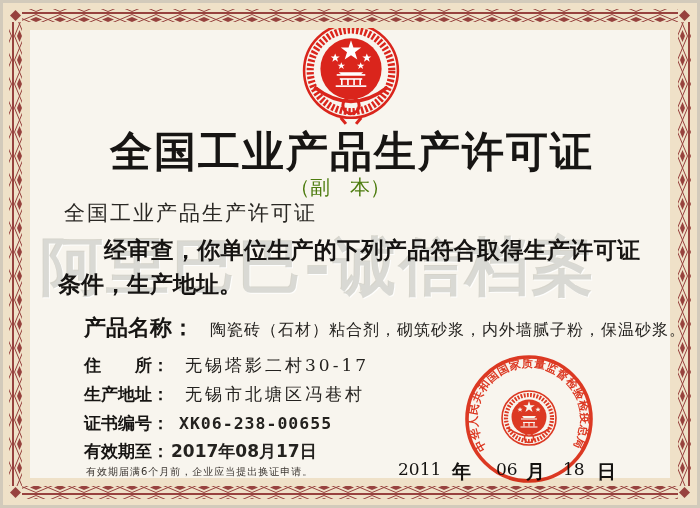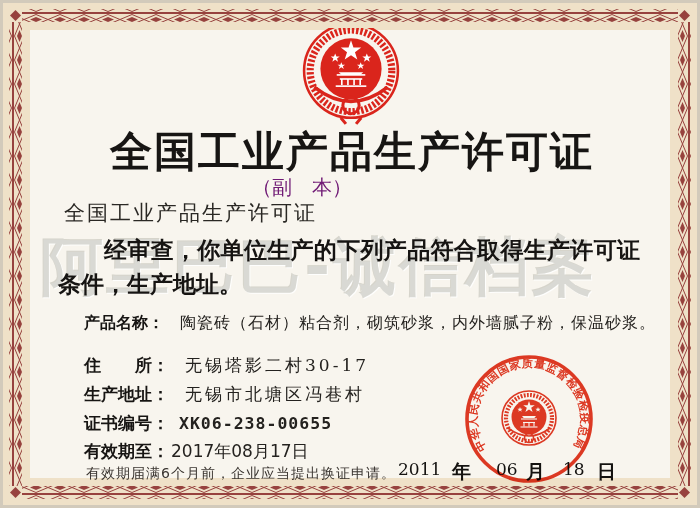--- a/index.html
+++ b/index.html
@@ -22,48 +22,48 @@
     font-family:"DejaVu Sans",sans-serif;
   }
   .content{position:absolute;left:0;top:0;width:700px;height:508px;z-index:2;}
   .emblem{position:absolute;left:300px;top:28px;width:102px;height:102px;}
   .title{
     position:absolute;left:2px;top:124px;width:700px;text-align:center;
     font-size:42px;font-weight:bold;color:#171513;letter-spacing:2px;
   }
   .subtitle{
     position:absolute;left:0;top:174px;width:604px;text-align:center;
-    font-size:20px;color:#701a75;font-family:"DejaVu Serif","Liberation Serif",serif;
+    font-size:20px;color:#4d7c0f;font-family:"DejaVu Serif","Liberation Serif",serif;padding-left:38px;
   }
   .company{
     position:absolute;left:64px;top:199px;
     font-size:21px;color:#2a2824;letter-spacing:2px;
     font-family:"DejaVu Serif","Liberation Serif",serif;
   }
   .body-text{
     position:absolute;left:58px;top:233px;width:582px;
     font-size:23px;font-weight:bold;color:#161412;line-height:34px;
     text-indent:2em;text-align:justify;
   }
   .field-row{position:absolute;left:84px;white-space:nowrap;}
   .field-label{font-size:17px;font-weight:bold;color:#171513;}
   .field-value{font-size:17px;color:#24221f;}
   .val-kai{font-family:"DejaVu Serif","Liberation Serif",serif;letter-spacing:3px;margin-left:16px;}
   .val-code{font-family:"DejaVu Sans Mono","Liberation Mono",monospace;font-weight:bold;letter-spacing:1px;margin-left:10px;font-size:16.5px;}
-  .val-bold{font-weight:normal;margin-left:2px;margin-top:48px;}
+  .val-bold{font-weight:bold;margin-left:2px;margin-top:48px;}
   .row-product{top:313px;}
-  .row-product .field-label{font-size:16px;}
+  .row-product .field-label{font-size:22px;}
   .row-product .field-value{font-size:16px;letter-spacing:1px;}
   .row-address1{top:354px;}
   .row-address2{top:383px;}
   .row-certno{top:412px;}
   .row-expiry{top:440px;}
   .footnote{
     position:absolute;left:86px;top:465px;
-    font-size:14px;color:#3a3530;letter-spacing:1px;
+    font-size:10px;color:#3a3530;letter-spacing:1px;
   }
   .date-part{position:absolute;top:459px;color:#141210;text-align:right;}
   .d-num{font-family:"DejaVu Serif","Liberation Serif",serif;font-size:17px;}
   .d-unit{font-size:19px;font-weight:bold;}
   .seal{
     position:absolute;left:462px;top:352px;width:134px;height:134px;z-index:3;
     mix-blend-mode:multiply;opacity:0.95;
   }
 </style>
 </head>

